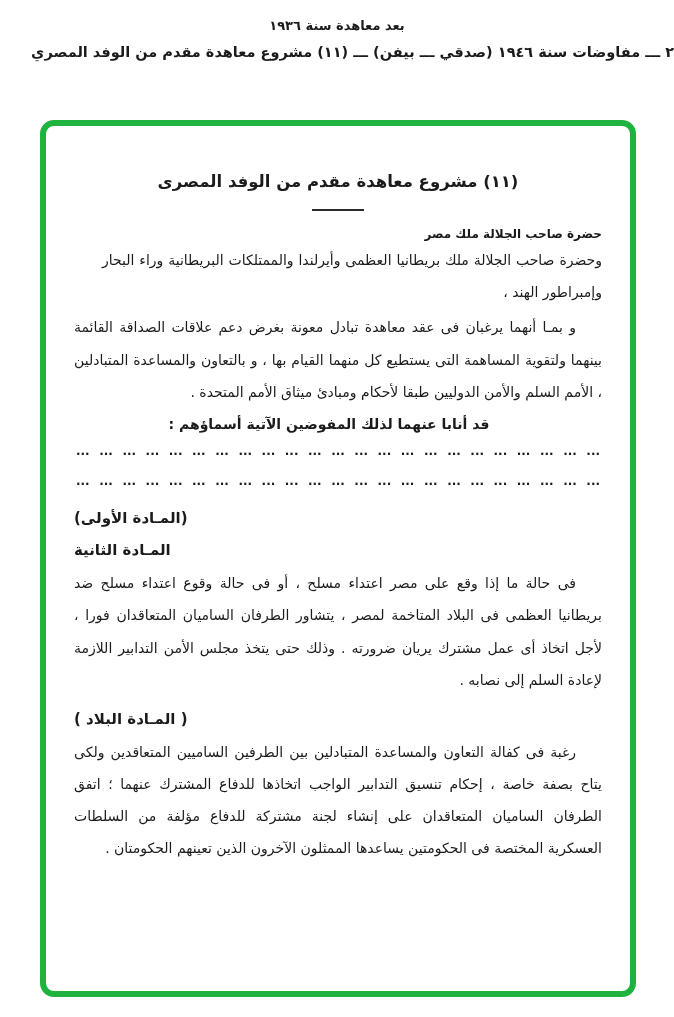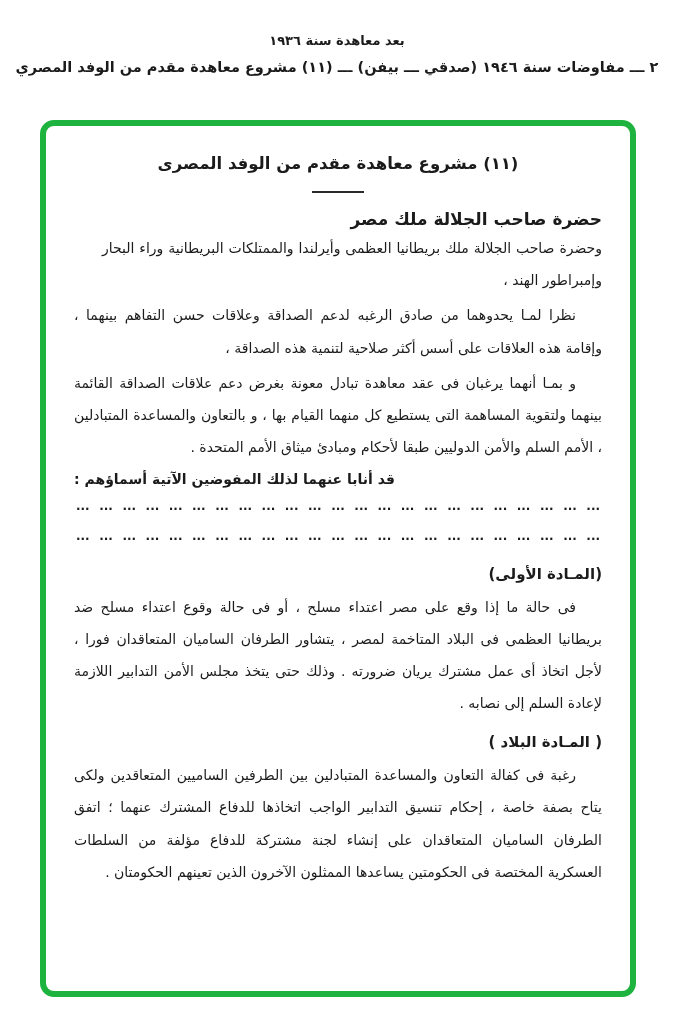--- a/index.html
+++ b/index.html
@@ -14,100 +14,101 @@
     overflow: hidden;
     font-family: "DejaVu Sans", sans-serif;
     color: #1b1b1b;
     -webkit-font-smoothing: antialiased;
   }
 
   
   .page-header {
     direction: rtl;
     text-align: center;
-    padding-top: 33px;
+    padding-top: 18px;
   }
   .hdr-era {
     font-size: 13px;
     font-weight: bold;
     letter-spacing: 0.5px;
     margin-bottom: 11px;
   }
   .hdr-title {
     font-size: 14.5px;
     font-weight: bold;
     margin-bottom: 25px;
+    text-align: right;
   }
   .hdr-citation {
     font-size: 11px;
     font-weight: bold;
     color: #222;
   }
 
   
   .green-box {
     position: absolute;
     left: 40px;
     top: 120px;
     width: 596px;
     height: 877px;
     box-sizing: border-box;
     border: 6px solid #1db33e;
     border-radius: 14px;
-    padding: 20px 28px 10px 28px;
+    padding: 38px 28px 10px 28px;
     direction: rtl;
     background: #ffffff;
   }
 
   
   .doc-title {
     text-align: center;
     font-size: 16.5px;
     font-weight: bold;
     margin: 8px 0 0 0;
   }
   .title-rule {
     width: 52px;
     height: 2px;
     background: #2a2a2a;
     margin: 18px auto 16px auto;
   }
   .addressee {
-    font-size: 17px;
+    font-size: 12px;
     font-weight: bold;
     text-align: right;
     margin: 6px 0 2px 0;
   }
   .para {
     font-size: 14px;
     line-height: 2.3;
     text-align: justify;
     text-indent: 26px;
     margin: 3px 0;
   }
   .para.no-indent { text-indent: 0; margin-left: 28px; }
   .delegates-line {
     font-size: 14px;
     font-weight: bold;
-    text-align: left;
+    text-align: center;
     margin: 8px 18px 6px 0;
   }
   .dots-row {
     direction: ltr;
     font-size: 12px;
     font-weight: bold;
     line-height: 2.3;
     text-align: justify;
     text-align-last: justify;
     white-space: normal;
     color: #1b1b1b;
     margin: 2px 2px;
   }
   .article-heading {
-    text-align: right;
+    text-align: left;
     font-size: 15px;
     font-weight: bold;
     margin: 14px 0 8px 0;
   }
 </style>
 </head>
 <body>
 
 <div class="page-header">
   <div class="hdr-era">بعد معاهدة سنة ١٩٣٦</div>
@@ -117,29 +118,29 @@
 <div class="green-box">
 
   <div class="doc-title">(١١) مشروع معاهدة مقدم من الوفد المصرى</div>
 
   <div class="title-rule"></div>
 
   <div class="addressee">حضرة صاحب الجلالة ملك مصر</div>
 
   <p class="para no-indent">وحضرة صاحب الجلالة ملك بريطانيا العظمى وأيرلندا والممتلكات البريطانية وراء البحار وإمبراطور الهند ،</p>
 
-  <p class="para">نظرا لمـا يحدوهما من صادق الرغبه لدعم الصداقة وعلاقات حسن التفاهم بينهما ، وإقامة هذه العلاقات على أسس أكثر صلاحية لتنمية هذه الصداقة ،</p>
 
   <p class="para">و بمـا أنهما يرغبان فى عقد معاهدة تبادل معونة بغرض دعم علاقات الصداقة القائمة بينهما ولتقوية المساهمة التى يستطيع كل منهما القيام بها ، و بالتعاون والمساعدة المتبادلين ، الأمم السلم والأمن الدوليين طبقا لأحكام ومبادئ ميثاق الأمم المتحدة .</p>
 
   <div class="delegates-line">قد أنابا عنهما لذلك المفوضين الآتية أسماؤهم :</div>
 
   <div class="dots-row">... ... ... ... ... ... ... ... ... ... ... ... ... ... ... ... ... ... ... ... ... ... ...</div>
   <div class="dots-row">... ... ... ... ... ... ... ... ... ... ... ... ... ... ... ... ... ... ... ... ... ... ...</div>
 
   <div class="article-heading">(المـادة الأولى)</div>
 
+  <div class="article-heading">المـادة الثانية</div>
   <p class="para">فى حالة ما إذا وقع على مصر اعتداء مسلح ، أو فى حالة وقوع اعتداء مسلح ضد بريطانيا العظمى فى البلاد المتاخمة لمصر ، يتشاور الطرفان الساميان المتعاقدان فورا ، لأجل اتخاذ أى عمل مشترك يريان ضرورته . وذلك حتى يتخذ مجلس الأمن التدابير اللازمة لإعادة السلم إلى نصابه .</p>
 
   <div class="article-heading">( المـادة البلاد )</div>
   <p class="para">رغبة فى كفالة التعاون والمساعدة المتبادلين بين الطرفين الساميين المتعاقدين ولكى يتاح بصفة خاصة ، إحكام تنسيق التدابير الواجب اتخاذها للدفاع المشترك عنهما ؛ اتفق الطرفان الساميان المتعاقدان على إنشاء لجنة مشتركة للدفاع مؤلفة من السلطات العسكرية المختصة فى الحكومتين يساعدها الممثلون الآخرون الذين تعينهم الحكومتان .</p>
 
 </div>
 
 </body></html>

